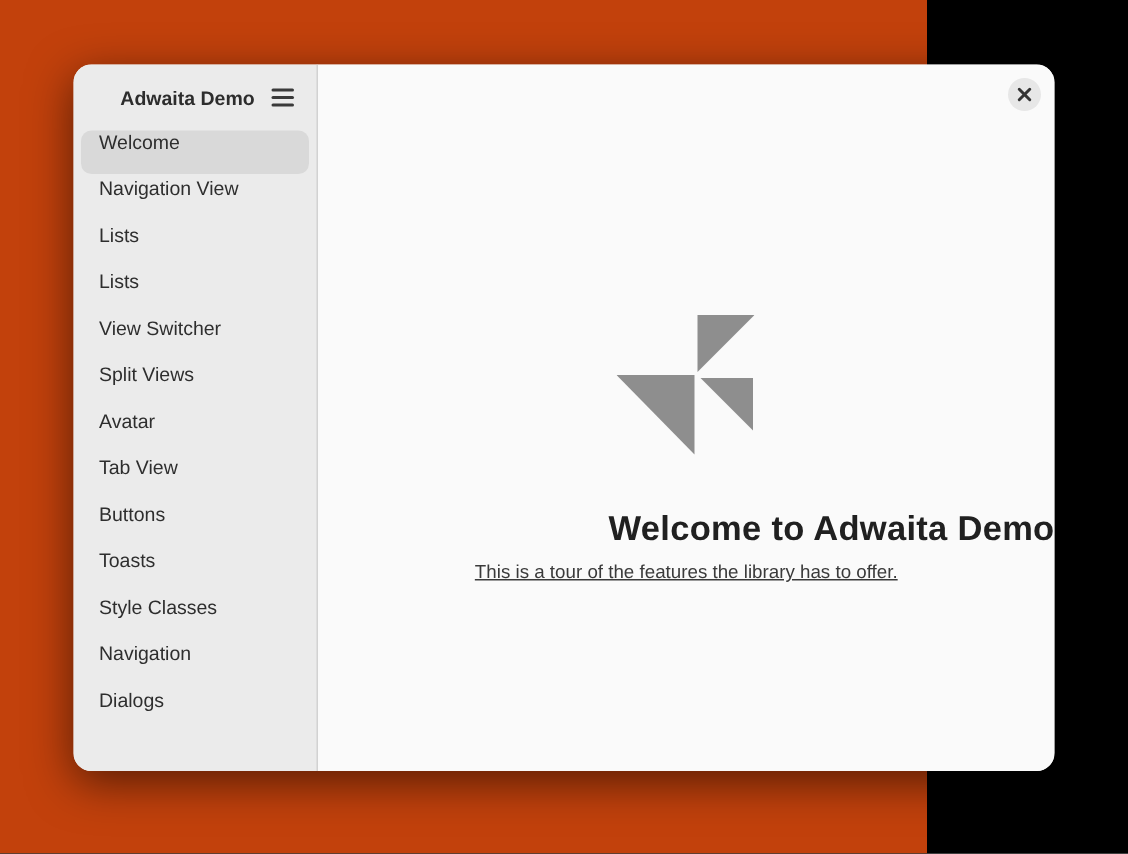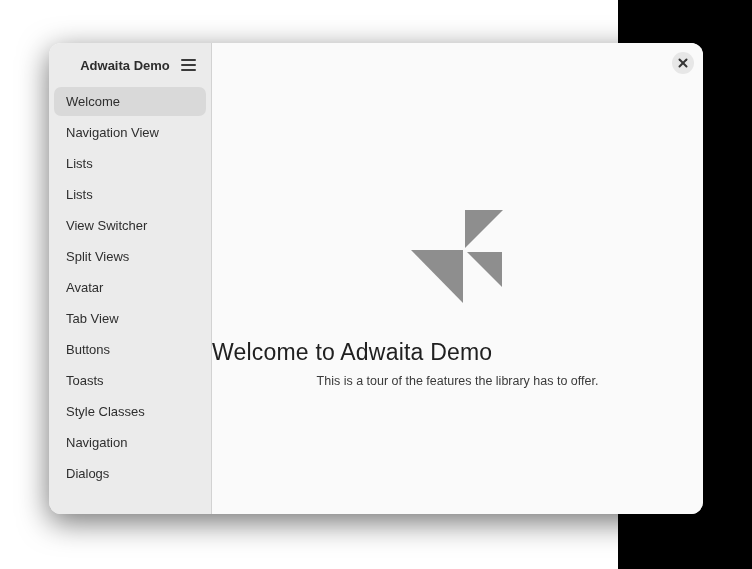--- a/index.html
+++ b/index.html
@@ -8,21 +8,21 @@
     background: #000000;
     width: 752px;
     height: 569px;
     overflow: hidden;
     font-family: "Liberation Sans", "DejaVu Sans", sans-serif;
   }
   .desktop {
     position: relative;
     width: 618px;
     height: 569px;
-    background: #ffffff;
+    background: #c2410c;
   }
   .window {
     position: absolute;
     left: 49px;
     top: 43px;
     width: 654px;
     height: 471px;
     border-radius: 12px;
     overflow: hidden;
     display: flex;
@@ -83,21 +83,20 @@
   .nav {
     display: flex;
     flex-direction: column;
     gap: 2px;
     padding: 0 5px;
   }
   .nav-row {
     height: 29px;
     flex: none;
     display: flex;
-    align-items: center;
     padding: 0 12px;
     border-radius: 7px;
     font-size: 13px;
     color: #2e2e2e;
     cursor: pointer;
     white-space: nowrap;
   }
   .nav-row.selected {
     background: #d9d9d9;
   }
@@ -130,36 +129,37 @@
     left: 199px;
     top: 167px;
     width: 92px;
     height: 94px;
   }
   .status-heading {
     position: absolute;
     top: 295px;
     left: 0;
     right: 0;
-    text-align: left;
+    text-align: right;
     font-size: 23px;
     line-height: 28px;
-    font-weight: 400;
+    font-weight: 700;
     color: #202020;
     letter-spacing: 0.2px;
   }
   .status-description {
     position: absolute;
     top: 331px;
     left: 0;
     right: 0;
     text-align: center;
     font-size: 12.5px;
     line-height: 14px;
     color: #3a3a3a;
+    text-decoration: underline;
   }
 </style>
 </head>
 <body>
 
 <div class="desktop">
   <div class="window">
 
     <div class="sidebar">
       <div class="sidebar-headerbar">

